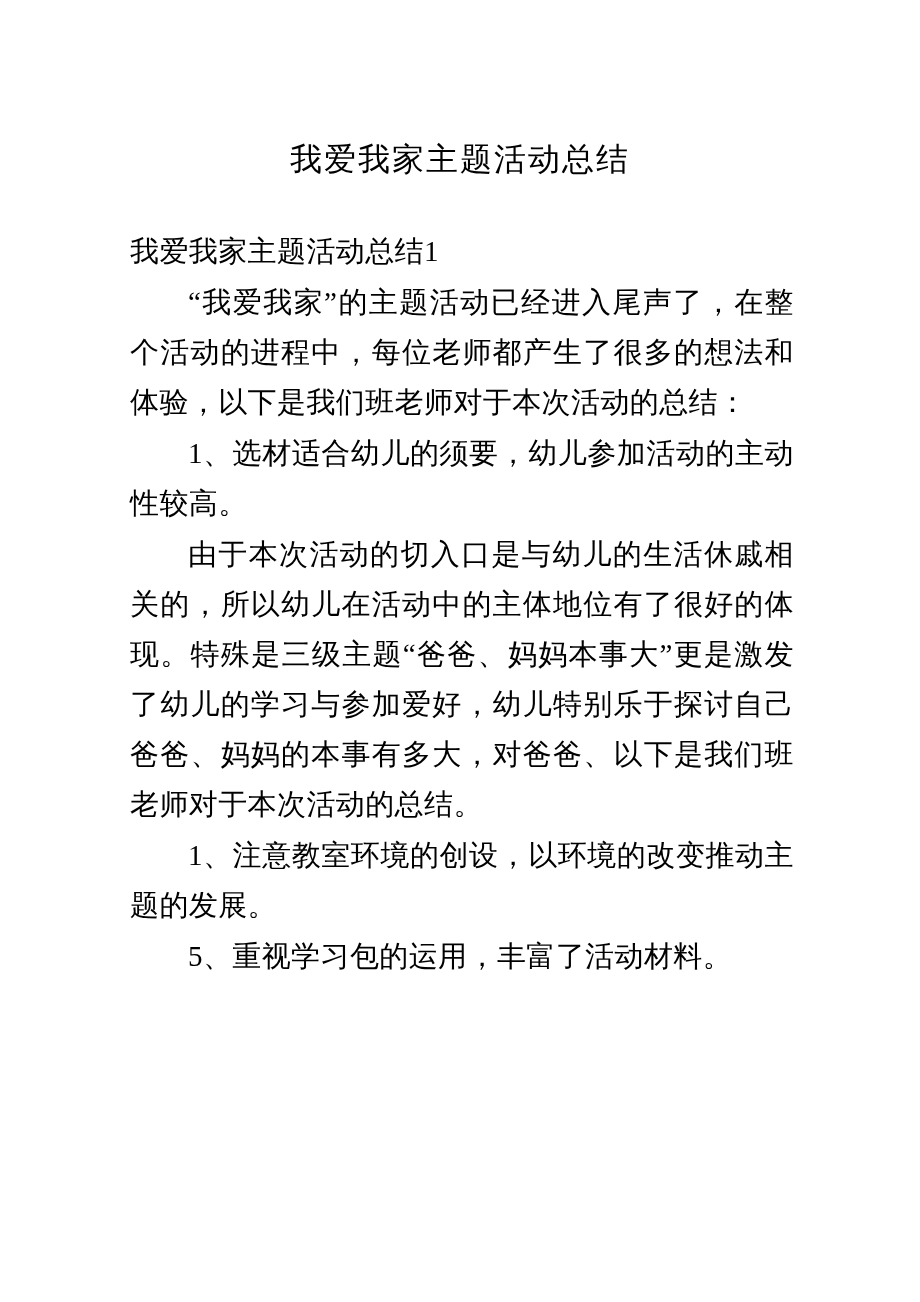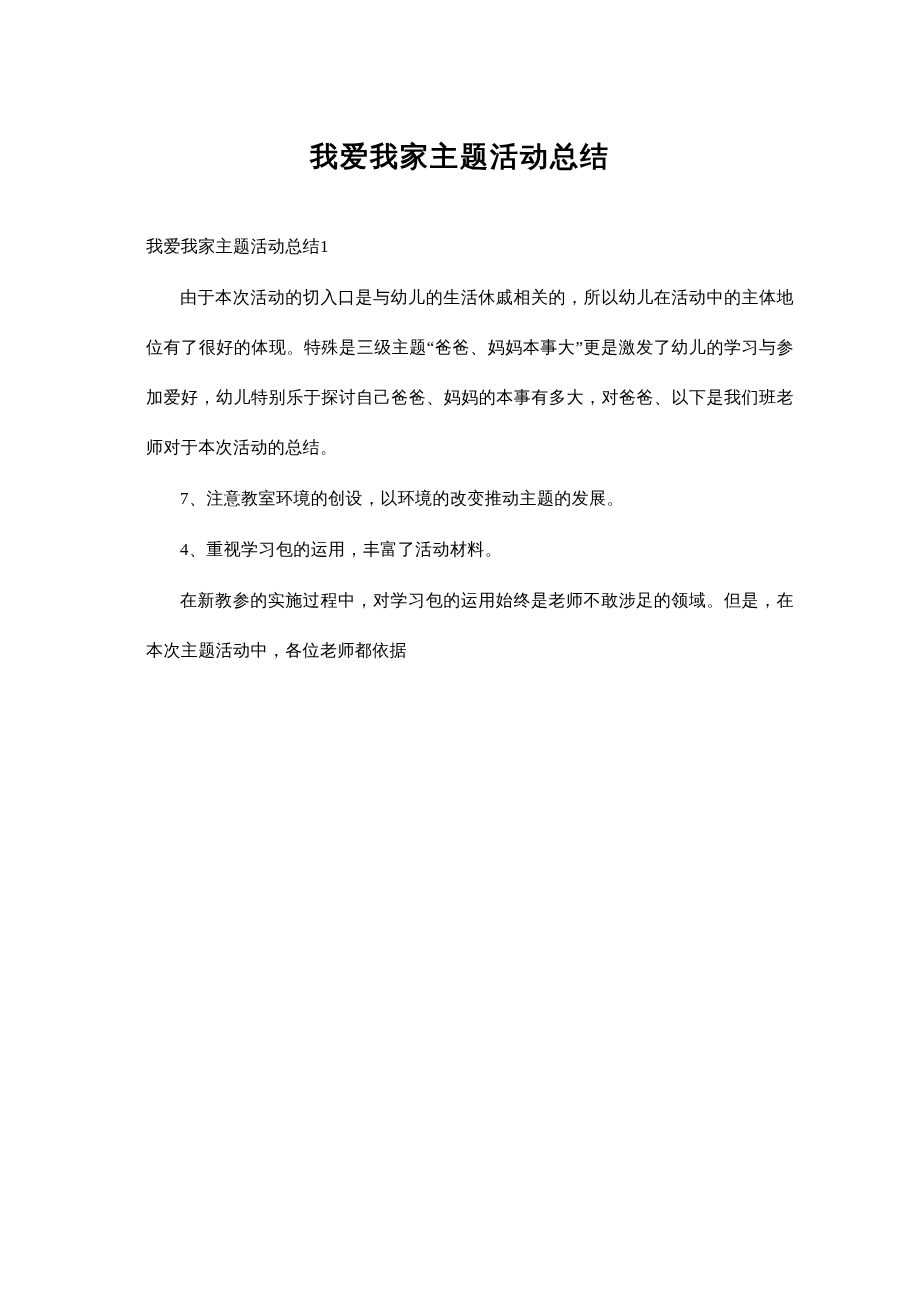--- a/index.html
+++ b/index.html
@@ -16,53 +16,54 @@
   }
   .page {
     position: relative;
     width: 920px;
     height: 1302px;
     box-sizing: border-box;
     padding: 0;
   }
   .doc-title {
     font-family: "Liberation Sans", "DejaVu Sans", sans-serif;
-    font-size: 28px;
-    font-weight: bold;
+    font-size: 32px;
+    font-weight: normal;
     text-align: center;
     letter-spacing: 2px;
     margin: 0;
     padding-top: 140px;
     line-height: 1.2;
   }
   .body-wrap {
     padding: 0 126px 0 130px;
     margin-top: 48px;
   }
   p.para {
-    margin: 0 0 1px 16px;
-    font-size: 17px;
+    margin: 0 0 1px 0;
+    font-size: 29px;
     line-height: 50px;
     text-align: justify;
     text-justify: inter-ideograph;
     letter-spacing: 0.4px;
     word-break: break-all;
   }
   p.indent {
     text-indent: 2em;
   }
   p.noindent {
     text-indent: 0;
   }
 </style>
 </head>
 <body>
 
 <div class="page">
   <h1 class="doc-title">我爱我家主题活动总结</h1>
   <div class="body-wrap">
     <p class="para noindent">我爱我家主题活动总结1</p>
+    <p class="para indent">“我爱我家”的主题活动已经进入尾声了，在整个活动的进程中，每位老师都产生了很多的想法和体验，以下是我们班老师对于本次活动的总结：</p>
+    <p class="para indent">1、选材适合幼儿的须要，幼儿参加活动的主动性较高。</p>
     <p class="para indent">由于本次活动的切入口是与幼儿的生活休戚相关的，所以幼儿在活动中的主体地位有了很好的体现。特殊是三级主题“爸爸、妈妈本事大”更是激发了幼儿的学习与参加爱好，幼儿特别乐于探讨自己爸爸、妈妈的本事有多大，对爸爸、以下是我们班老师对于本次活动的总结。</p>
-    <p class="para indent">7、注意教室环境的创设，以环境的改变推动主题的发展。</p>
-    <p class="para indent">4、重视学习包的运用，丰富了活动材料。</p>
-    <p class="para indent">在新教参的实施过程中，对学习包的运用始终是老师不敢涉足的领域。但是，在本次主题活动中，各位老师都依据</p>
+    <p class="para indent">1、注意教室环境的创设，以环境的改变推动主题的发展。</p>
+    <p class="para indent">5、重视学习包的运用，丰富了活动材料。</p>
   </div>
 </div>
 
 </body></html>

